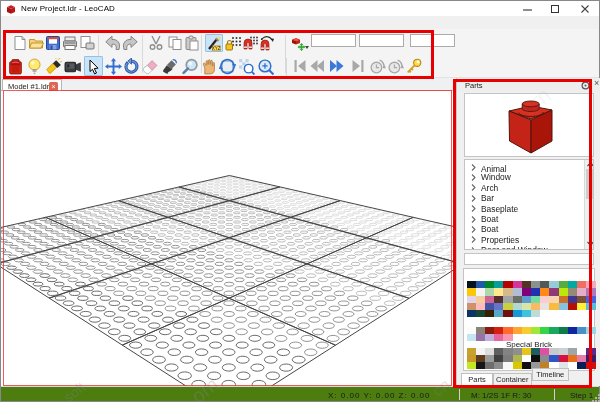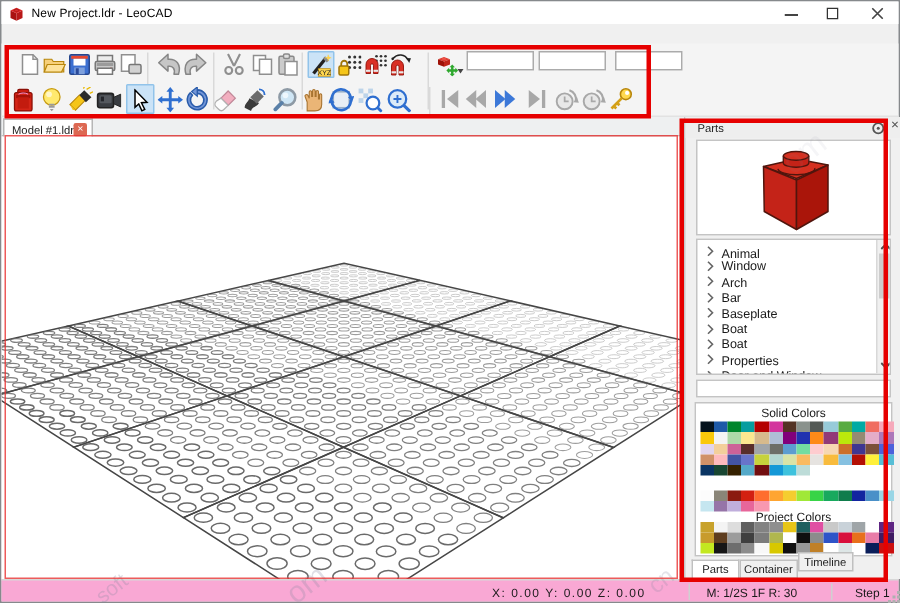--- a/index.html
+++ b/index.html
@@ -11,21 +11,21 @@
 #tb{position:absolute;left:0;top:28px;width:598px;height:49px;background:#f4f4f4;border-bottom:1px solid #e2e2e2}
 .inp{position:absolute;height:13px;background:#fff;border:1px solid #ababab}
 .sep{position:absolute;width:1px;background:#d9d9d9}
 .hl{background:#cbe3f7;border:1px solid #91c3ea;border-radius:1px}
 #tabbar{position:absolute;left:0;top:77px;width:455px;height:13px;background:#eef0f1;border-bottom:1px solid #bfbfbf}
 #tab1{position:absolute;left:1px;top:77.5px;width:60px;height:13px;background:#fff;border:1px solid #b6b6b6;border-bottom:none;font-size:7.5px;color:#222}
 #vp{position:absolute;left:0;top:90px;width:455px;height:295px;background:#fff;overflow:hidden}
 #rp{position:absolute;left:455px;top:77px;width:144px;height:308px;background:#f0f0f0;border-left:1px solid #c8c8c8}
 .box{position:absolute;background:#fff;border:1px solid #c4c4c4}
 .anno{position:absolute;border-style:solid;border-color:#e60000;pointer-events:none}
-#status{position:absolute;left:0;top:385px;width:598px;height:15px;background:#f9a8d4;border-top:1px solid #d7d7d7;font-size:8px;color:#1a1a1a}
+#status{position:absolute;left:0;top:385px;width:598px;height:15px;background:#4d7c0f;border-top:1px solid #d7d7d7;font-size:8px;color:#1a1a1a}
 .lst{font-size:8.4px;color:#1a1a1a}
 .swr{position:absolute;display:flex}
 .swr i{display:block;width:9.22px;height:7.3px}
 .ctr{text-align:center;font-size:8px;color:#1a1a1a}
 .wm{position:absolute;color:#8888a0;transform:rotate(-38deg);font-family:"Liberation Sans",sans-serif}
 .tabb{position:absolute;top:372px;height:13px;background:#f0f0f0;border:1px solid #c0c0c0;font-size:7.5px;color:#222;text-align:center;line-height:12px}
 </style></head><body>
 <div id="win">
 <div id="title">
  <svg class="ab" style="left:4px;top:2px" width="12" height="12" viewBox="0 0 12 12">
@@ -1383,21 +1383,20 @@
             <path d="M0.5 4 3.5 1 6.5 4" fill="none" stroke="#505050" stroke-width="1.3"></path>
           </svg>
           <svg class="ab" style="left:2px;top:81px" width="7" height="5" viewBox="0 0 7 5">
             <path d="M0.5 1 3.5 4 6.5 1" fill="none" stroke="#505050" stroke-width="1.3"></path>
           </svg>
           <div class="ab" style="left:1px;top:9px;width:8px;height:30px;background:#cdcdcd"></div>
         </div>
       </div>
       <div class="box" style="left:7px;top:175px;width:130px;height:12px"></div>
       <div class="box" style="left:6px;top:190px;width:132px;height:103px;background:#fff">
-        <div class="ctr ab" style="left:0;top:2px;width:130px">Solid Colors</div>
         <div class="swr" style="left:2.5px;top:12.0px">
           <i style="background:#05131D"></i>
           <i style="background:#1E5AA8"></i>
           <i style="background:#00852B"></i>
           <i style="background:#069D9F"></i>
           <i style="background:#B40000"></i>
           <i style="background:#D3359D"></i>
           <i style="background:#543324"></i>
           <i style="background:#8A928D"></i>
           <i style="background:#545955"></i>
@@ -1481,21 +1480,21 @@
           <i style="background:#4A90C8"></i>
           <i style="background:#99D6E6"></i>
         </div>
         <div class="swr" style="left:2.5px;top:64.8px">
           <i style="background:#C5E6F0"></i>
           <i style="background:#9674A8"></i>
           <i style="background:#C0AEDC"></i>
           <i style="background:#E7669A"></i>
           <i style="background:#F898B0"></i>
         </div>
-        <div class="ctr ab" style="left:0;top:71px;width:130px">Project Colors</div>
+        <div class="ctr ab" style="left:0;top:71px;width:130px">Special Brick</div>
         <div class="swr" style="left:2.5px;top:78.5px">
           <i style="background:#C8A22C"></i>
           <i style="background:#F4F4F4"></i>
           <i style="background:#DDDDDD"></i>
           <i style="background:#5F5F5F"></i>
           <i style="background:#838383"></i>
           <i style="background:#8F8F8F"></i>
           <i style="background:#E7C518"></i>
           <i style="background:#1E5E5E"></i>
           <i style="background:#E04FA3"></i>

